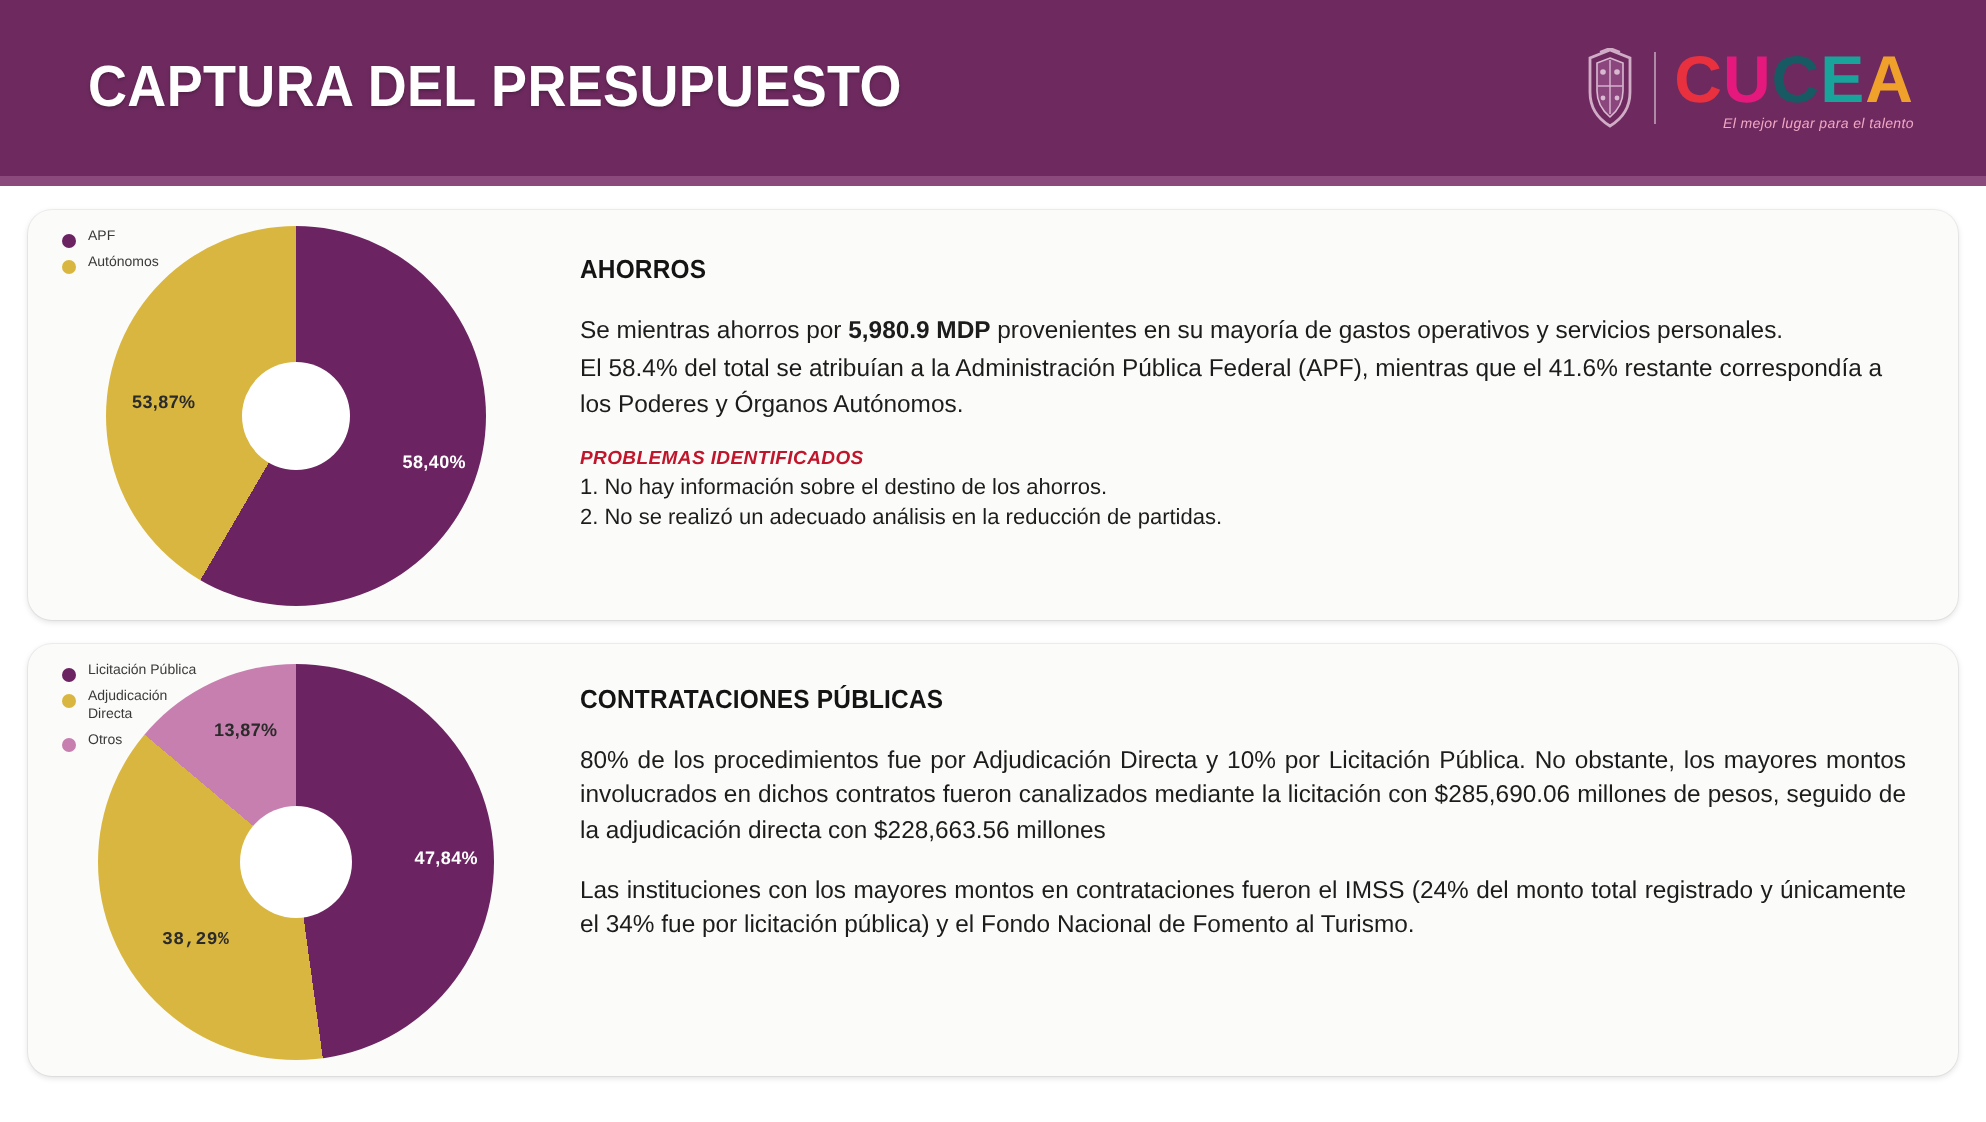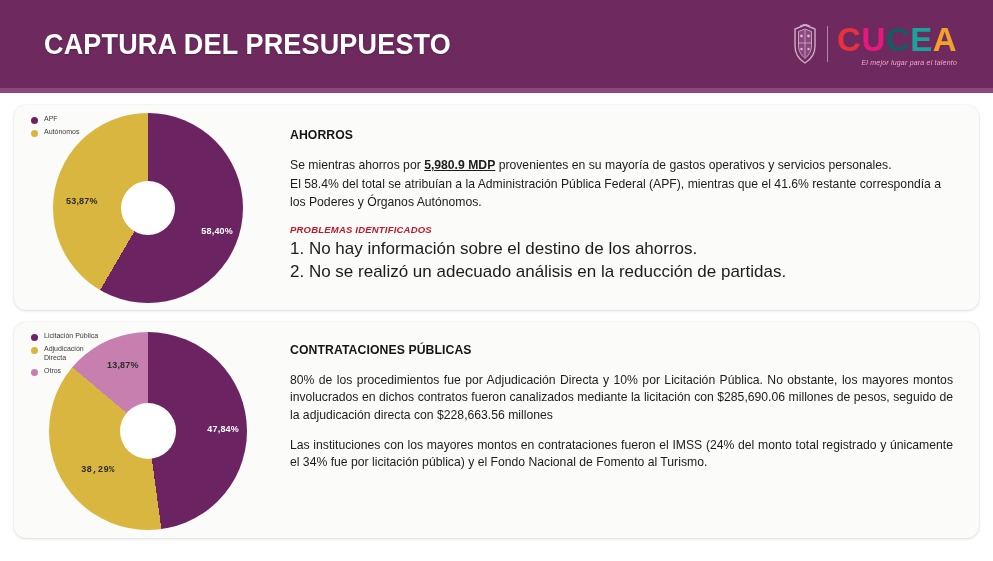--- a/index.html
+++ b/index.html
@@ -209,34 +209,34 @@
     font-size: 12.2px;
     line-height: 1.42;
     text-align: justify;
     color: #1c1c1c;
     margin-bottom: 2px;
   }
   .body-par.condensed {
     font-size: 12.2px;
     text-align: left;
   }
-  .body-par b { font-weight: bold; text-decoration: underline; }
+  .body-par b { font-weight: bold; }
 
   .problems-head {
     font-size: 9.5px;
     font-weight: bold;
     font-style: italic;
     color: #c0152b;
     margin-top: 13px;
     margin-bottom: 2px;
     letter-spacing: 0.2px;
   }
 
   .problem-item {
-    font-size: 17px;
+    font-size: 11px;
     line-height: 1.38;
     color: #1c1c1c;
   }
 
   .par-gap { height: 11px; }
 </style>
 </head>
 <body>
 
 <div class="header">

